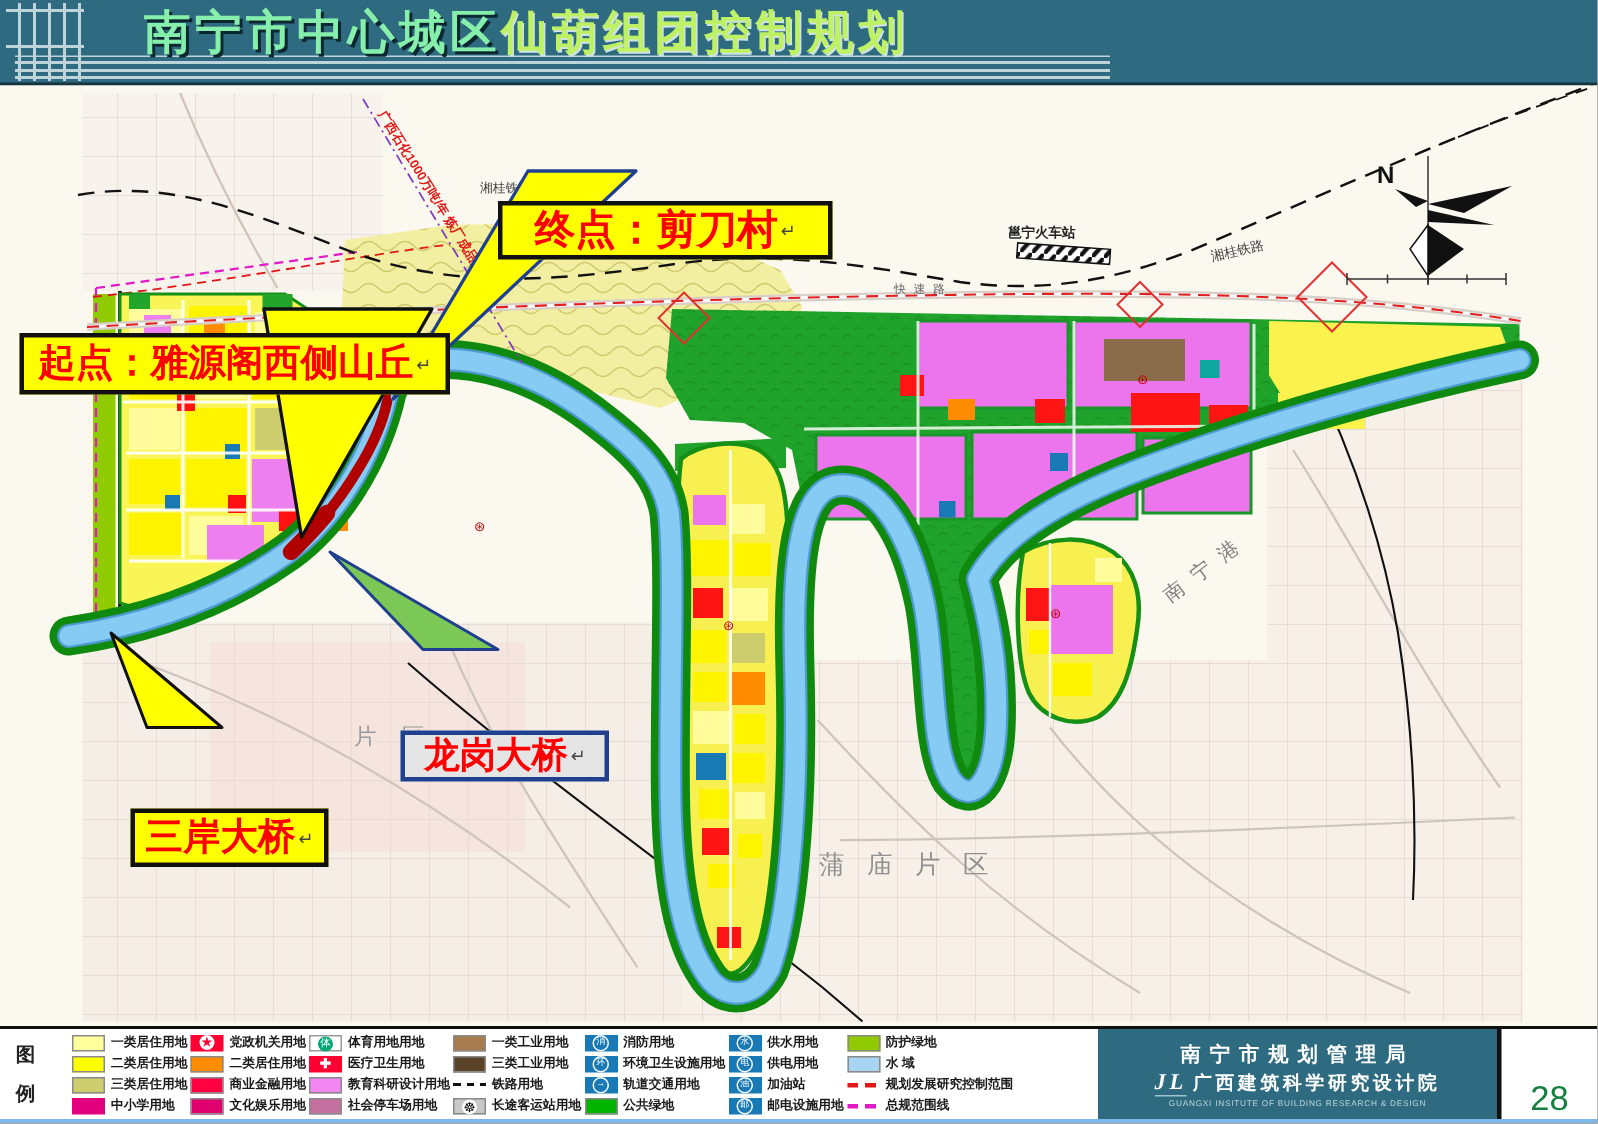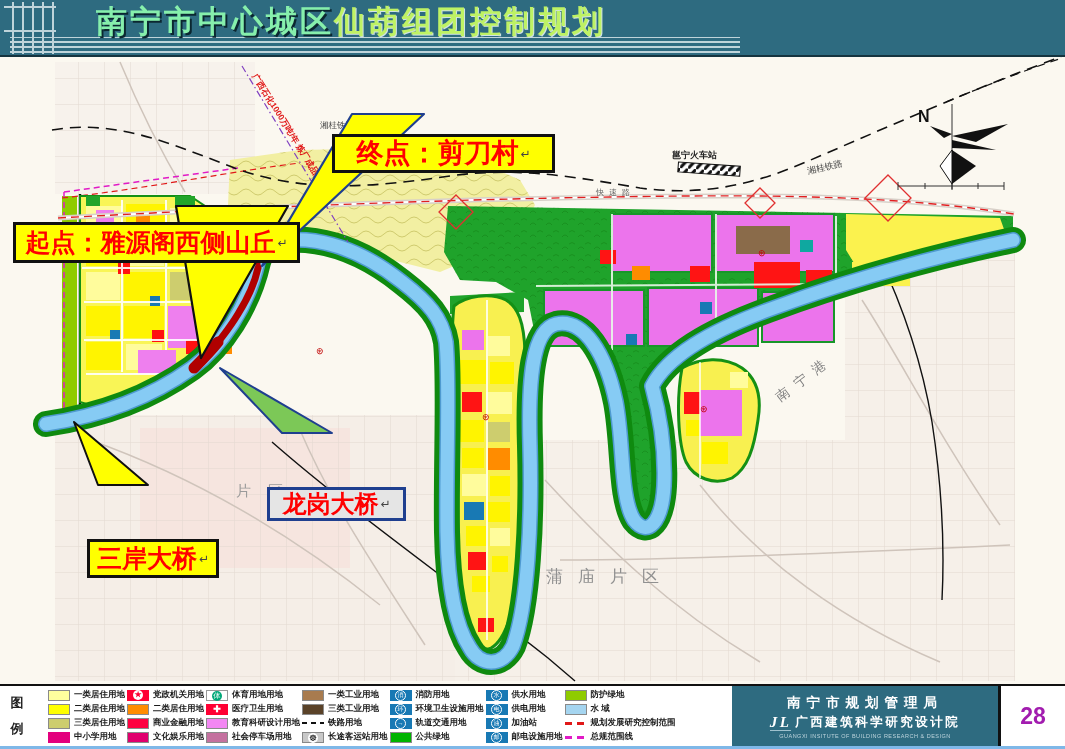--- a/index.html
+++ b/index.html
@@ -66,22 +66,22 @@
   .sw-dash-red{background:repeating-linear-gradient(90deg,#E01818 0 7px,transparent 7px 12px) 0 4px/100% 3px no-repeat;}
   .sw-dash-magenta{background:repeating-linear-gradient(90deg,#E11AC6 0 7px,transparent 7px 12px) 0 4px/100% 3px no-repeat;}
   
   .agency{flex:none;width:234px;background:#2E6B80;color:#fff;display:flex;flex-direction:column;
        justify-content:center;align-items:center;gap:2px;padding:2px 16px;}
   .agency .l1{font-size:13.5px;font-weight:bold;letter-spacing:6px;white-space:nowrap;}
   .agency .l2{display:flex;align-items:flex-end;gap:4px;font-size:12.5px;font-weight:bold;letter-spacing:2.5px;white-space:nowrap;}
   .agency .logo{font-family:"Liberation Serif",serif;font-size:15px;font-weight:bold;font-style:italic;
        color:#fff;border-bottom:1px solid #9FC2CE;line-height:1;}
   .agency .l3{font-size:5.5px;letter-spacing:.5px;color:#BDD4DC;white-space:nowrap;}
-  .pagebox{flex:none;width:64px;background:#fff;border-left:3px solid #111;display:flex;align-items:center;
-       justify-content:center;font-size:23px;font-weight:bold;color:#a21caf;}
+  .pagebox{flex:none;width:64px;background:#fff;border-left:3px solid #111;display:flex;align-items:flex-end;
+       justify-content:center;font-size:23px;font-weight:normal;color:#15803d;}
   .bottomline{position:absolute;left:0;top:746px;width:1065px;height:3px;background:#7FB8E8;}
 </style>
 </head>
 <body>
 
 <div class="page">
 
   <div class="hdr">
     <div class="hdr-deco"></div>
     <div class="hdr-stripes"></div>

